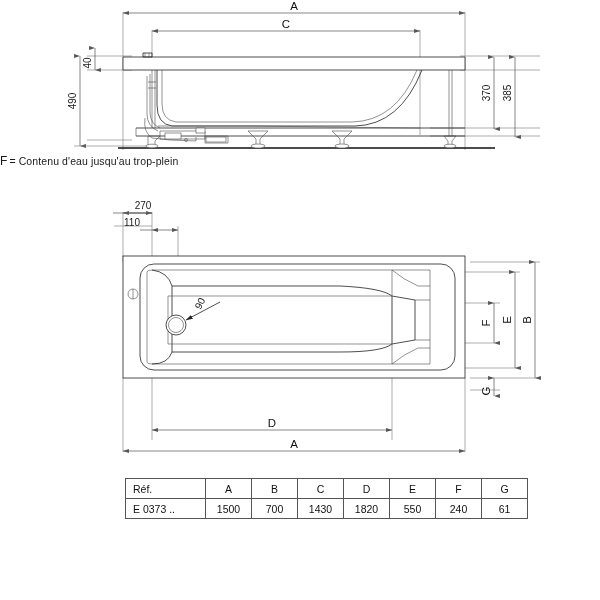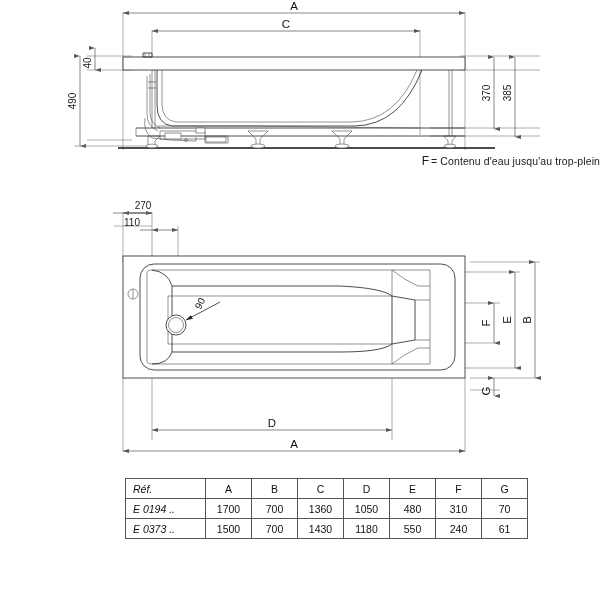--- a/index.html
+++ b/index.html
@@ -59,21 +59,21 @@
   .letter {
     font-family: "Liberation Sans", sans-serif;
     font-size: 11.5px;
     fill: #111111;
   }
   .caption {
     position: absolute;
     left: 0;
     top: 154px;
     width: 600px;
-    text-align: right;
+    text-align: left;
     font-size: 10.5px;
     color: #1a1a1a;
     letter-spacing: 0.1px;
   }
   .caption .cap-letter {
     font-size: 12px;
     font-weight: 400;
     padding-right: 2px;
   }
   table.spec {
@@ -90,21 +90,20 @@
     height: 19px;
     padding: 0 4px;
     font-weight: normal;
     text-align: center;
     white-space: nowrap;
   }
   table.spec th.ref-col, table.spec td.ref-col {
     text-align: left;
     width: 68px;
     padding-left: 7px;
-    font-style: italic;
   }
   table.spec td.val, table.spec th.val {
     width: 37px;
   }
 </style>
 </head>
 <body>
 
 <div id="page">
 
@@ -316,35 +315,25 @@
         <th class="val">B</th>
         <th class="val">C</th>
         <th class="val">D</th>
         <th class="val">E</th>
         <th class="val">F</th>
         <th class="val">G</th>
       </tr>
     </thead>
     <tbody>
       <tr>
-        <td class="ref-col">E 0194 ..</td>
-        <td class="val">1700</td>
-        <td class="val">700</td>
-        <td class="val">1360</td>
-        <td class="val">1050</td>
-        <td class="val">480</td>
-        <td class="val">310</td>
-        <td class="val">70</td>
-      </tr>
-      <tr>
         <td class="ref-col">E 0373 ..</td>
         <td class="val">1500</td>
         <td class="val">700</td>
         <td class="val">1430</td>
-        <td class="val">1180</td>
+        <td class="val">1820</td>
         <td class="val">550</td>
         <td class="val">240</td>
         <td class="val">61</td>
       </tr>
     </tbody>
   </table>
 
 </div>
 
 </body></html>

